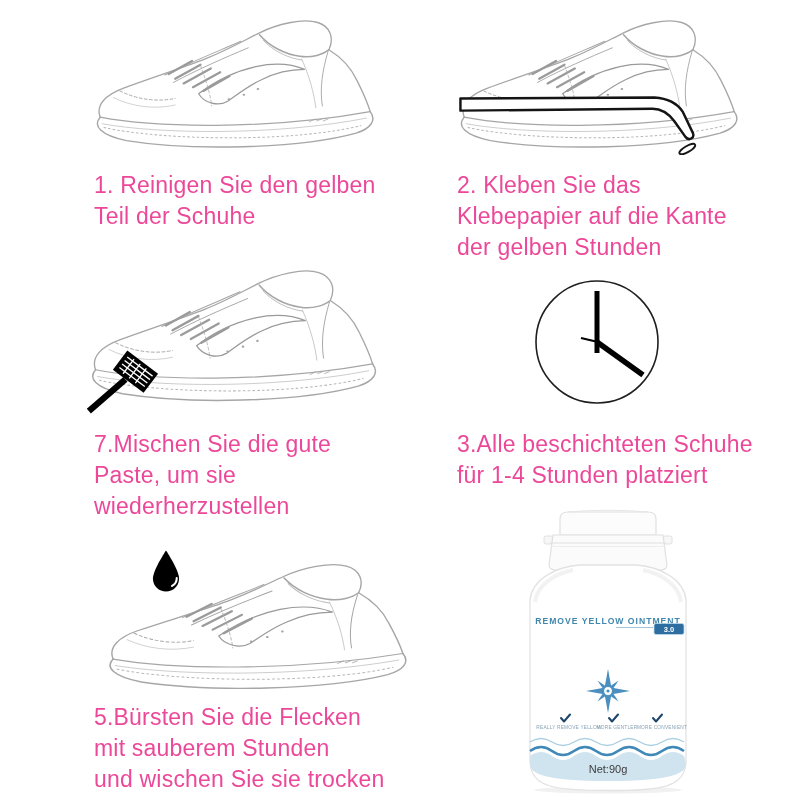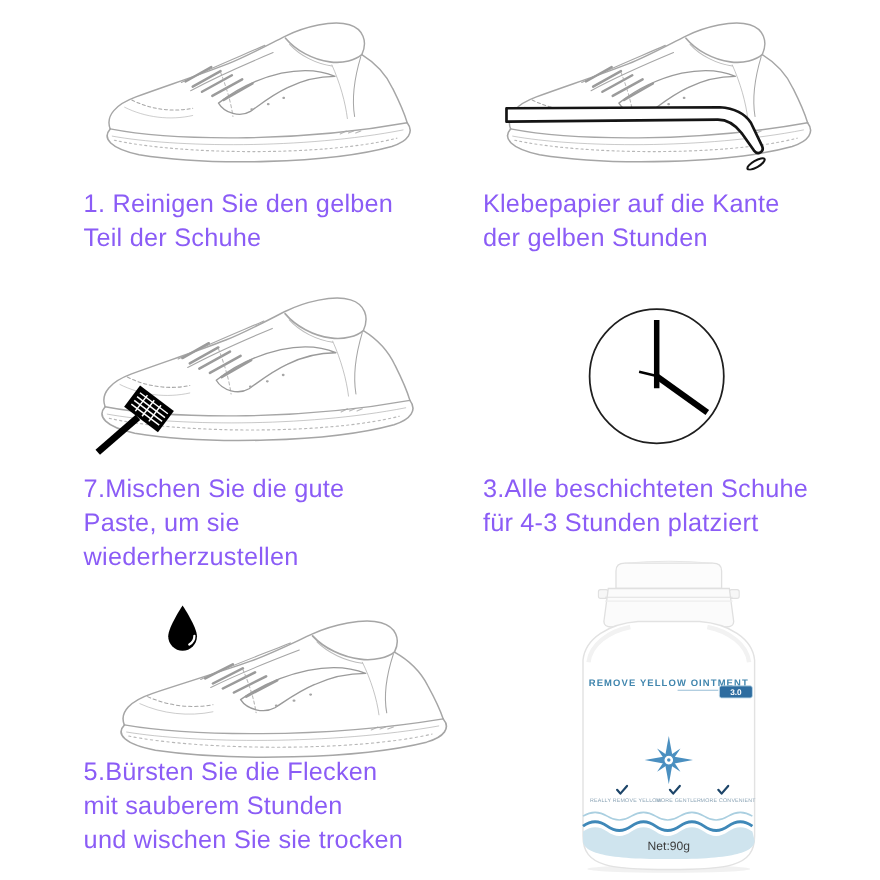--- a/index.html
+++ b/index.html
@@ -3,22 +3,23 @@
 <meta charset="utf-8">
 <style>
   html,body{margin:0;padding:0;background:#fff;}
   .canvas{
     position:relative;width:800px;height:800px;background:#ffffff;overflow:hidden;
     font-family:"Liberation Sans", sans-serif;
   }
   .illu{position:absolute;}
   .illu svg{display:block;width:100%;height:100%;}
   .caption{
-    position:absolute;color:#8b5cf6;font-size:23px;line-height:31px;
+    position:absolute;color:#ec4899;font-size:23px;line-height:31px;
     letter-spacing:0.2px;
+    margin-left:18px;
   }
   .defs{position:absolute;width:0;height:0;overflow:hidden;}
 </style>
 </head>
 <body>
 
 <svg class="defs" aria-hidden="true">
   <defs>
     <g id="sneaker" fill="none" stroke="#a6a6a6" stroke-width="1.4" stroke-linecap="round" stroke-linejoin="round">
       <path d="M13,112 C8,99 19,88 38,81 C68,70 99,60 127,49 C147,41 165,31 183,22 C201,13 229,6 245,11 C258,15 263,27 257,40 C270,48 281,60 287,73 C293,85 298,96 301,106"></path>
@@ -58,20 +59,21 @@
   <div class="illu" style="left:452px;top:10px;width:300px;height:145px">
     <svg viewBox="0 0 320 150">
       <use href="#sneaker"></use>
       <g>
         <path d="M9,92 L216,91 C231,92 240,97 246,106 L257,129 C259,134 253,138 249,133 L237,116 C230,107 223,103 214,103 L9,105 Z" fill="#ffffff" stroke="#141414" stroke-width="2.6" stroke-linejoin="round"></path>
         <ellipse cx="251" cy="146" rx="9.5" ry="3.2" transform="rotate(-30 251 146)" fill="#fff" stroke="#141414" stroke-width="2"></ellipse>
       </g>
     </svg>
   </div>
   <div class="caption" style="left:439px;top:170px">
+    <div>2. Kleben Sie das</div>
     <div>Klebepapier auf die Kante</div>
     <div>der gelben Stunden</div>
   </div>
 
   <div class="illu" style="left:82px;top:262px;width:310px;height:152px">
     <svg viewBox="0 0 320 158">
       <use href="#sneaker"></use>
       <g>
         <line x1="44" y1="122" x2="6" y2="155" stroke="#000" stroke-width="6.5"></line>
         <g transform="translate(46,92) rotate(37)">
@@ -98,35 +100,35 @@
   <div class="illu" style="left:531px;top:276px;width:132px;height:132px">
     <svg viewBox="0 0 132 132">
       <circle cx="66" cy="66" r="61" fill="#ffffff" stroke="#1f1f1f" stroke-width="1.6"></circle>
       <line x1="66" y1="77" x2="66" y2="15" stroke="#000" stroke-width="5"></line>
       <line x1="50" y1="62" x2="67" y2="66" stroke="#000" stroke-width="2.2"></line>
       <line x1="66" y1="66" x2="112" y2="99" stroke="#000" stroke-width="5.5"></line>
     </svg>
   </div>
   <div class="caption" style="left:439px;top:429px">
     <div>3.Alle beschichteten Schuhe</div>
-    <div>für 4-3 Stunden platziert</div>
+    <div>für 1-4 Stunden platziert</div>
   </div>
 
   <div class="illu" style="left:152px;top:548px;width:28px;height:46px">
     <svg viewBox="0 0 30 46">
       <path d="M15,1 C15,1 1,22 1,31 A14,14 0 0 0 29,31 C29,22 15,1 15,1 Z" fill="#000"></path>
       <path d="M21.5,39 A9.5,9.5 0 0 0 26.5,30.5" stroke="#fff" stroke-width="2.2" fill="none" stroke-linecap="round"></path>
     </svg>
   </div>
   <div class="illu" style="left:100px;top:556px;width:322px;height:138px">
     <svg viewBox="0 0 320 150" preserveAspectRatio="none">
       <use href="#sneaker"></use>
     </svg>
   </div>
-  <div class="caption" style="left:76px;top:686px">
+  <div class="caption" style="left:76px;top:702px">
     <div>5.Bürsten Sie die Flecken</div>
     <div>mit sauberem Stunden</div>
     <div>und wischen Sie sie trocken</div>
   </div>
 
   <div class="illu" style="left:520px;top:502px;width:176px;height:292px">
     <svg viewBox="0 0 176 292" font-family="Liberation Sans, sans-serif">
       <ellipse cx="88" cy="288" rx="74" ry="3.5" fill="#f1f1f1"></ellipse>
 
       <g>

